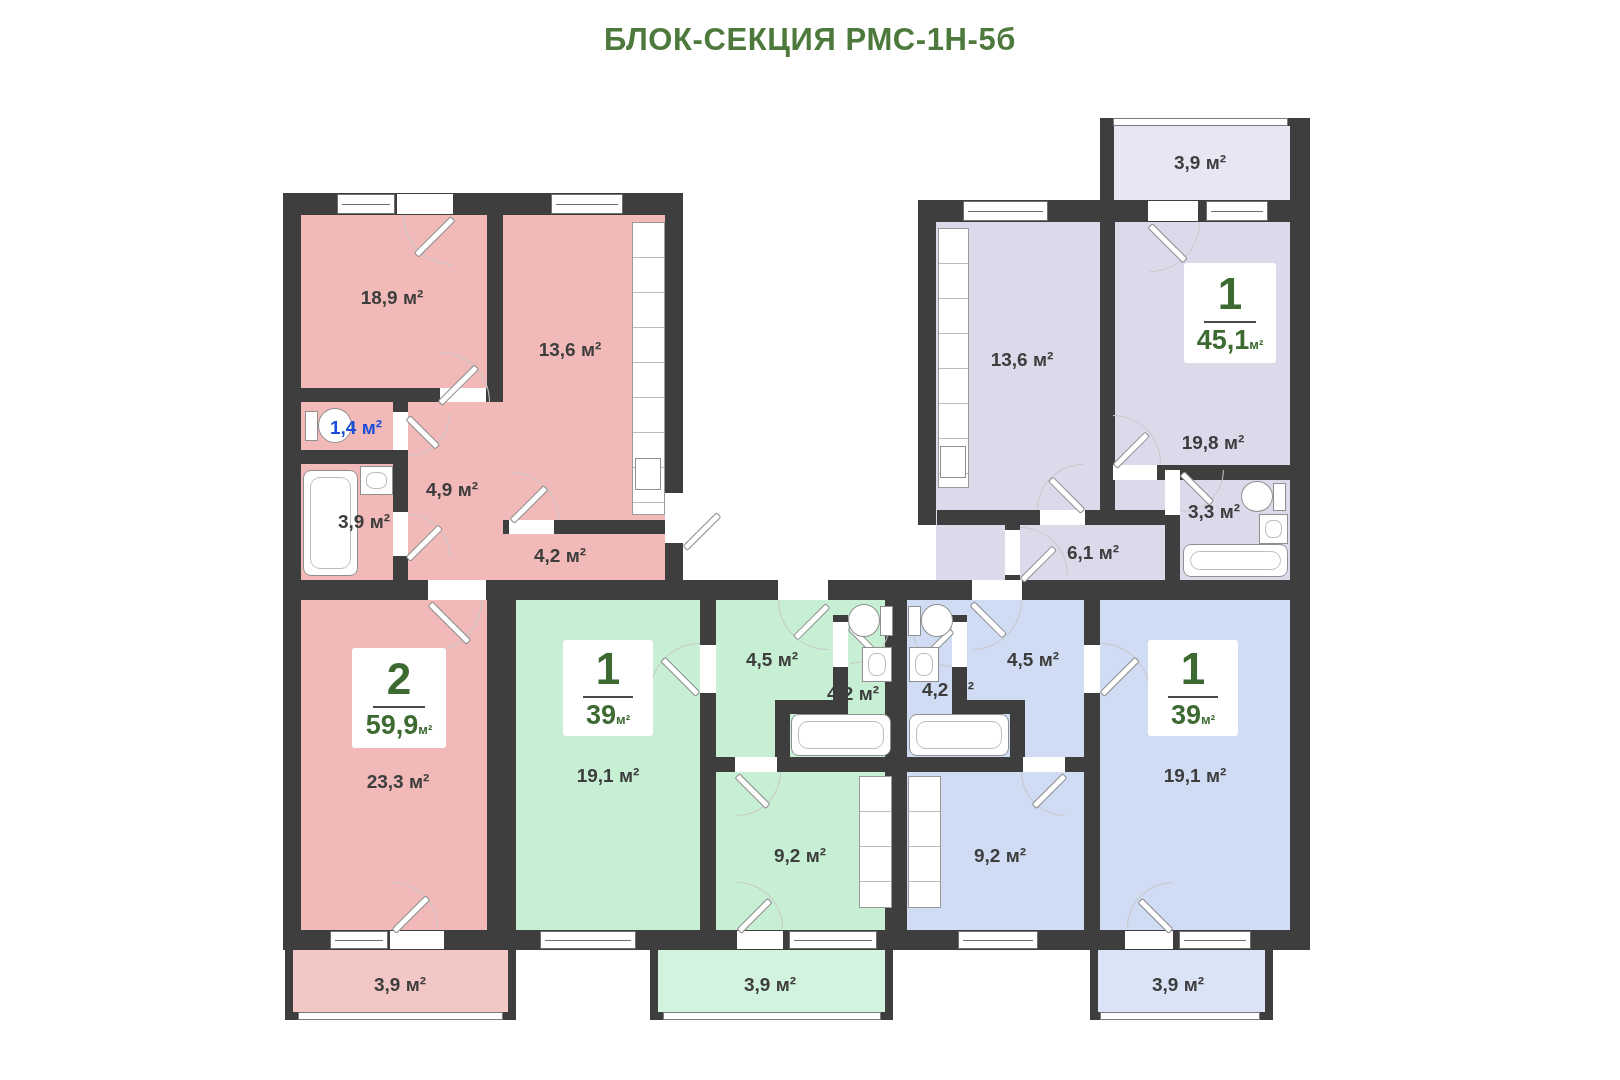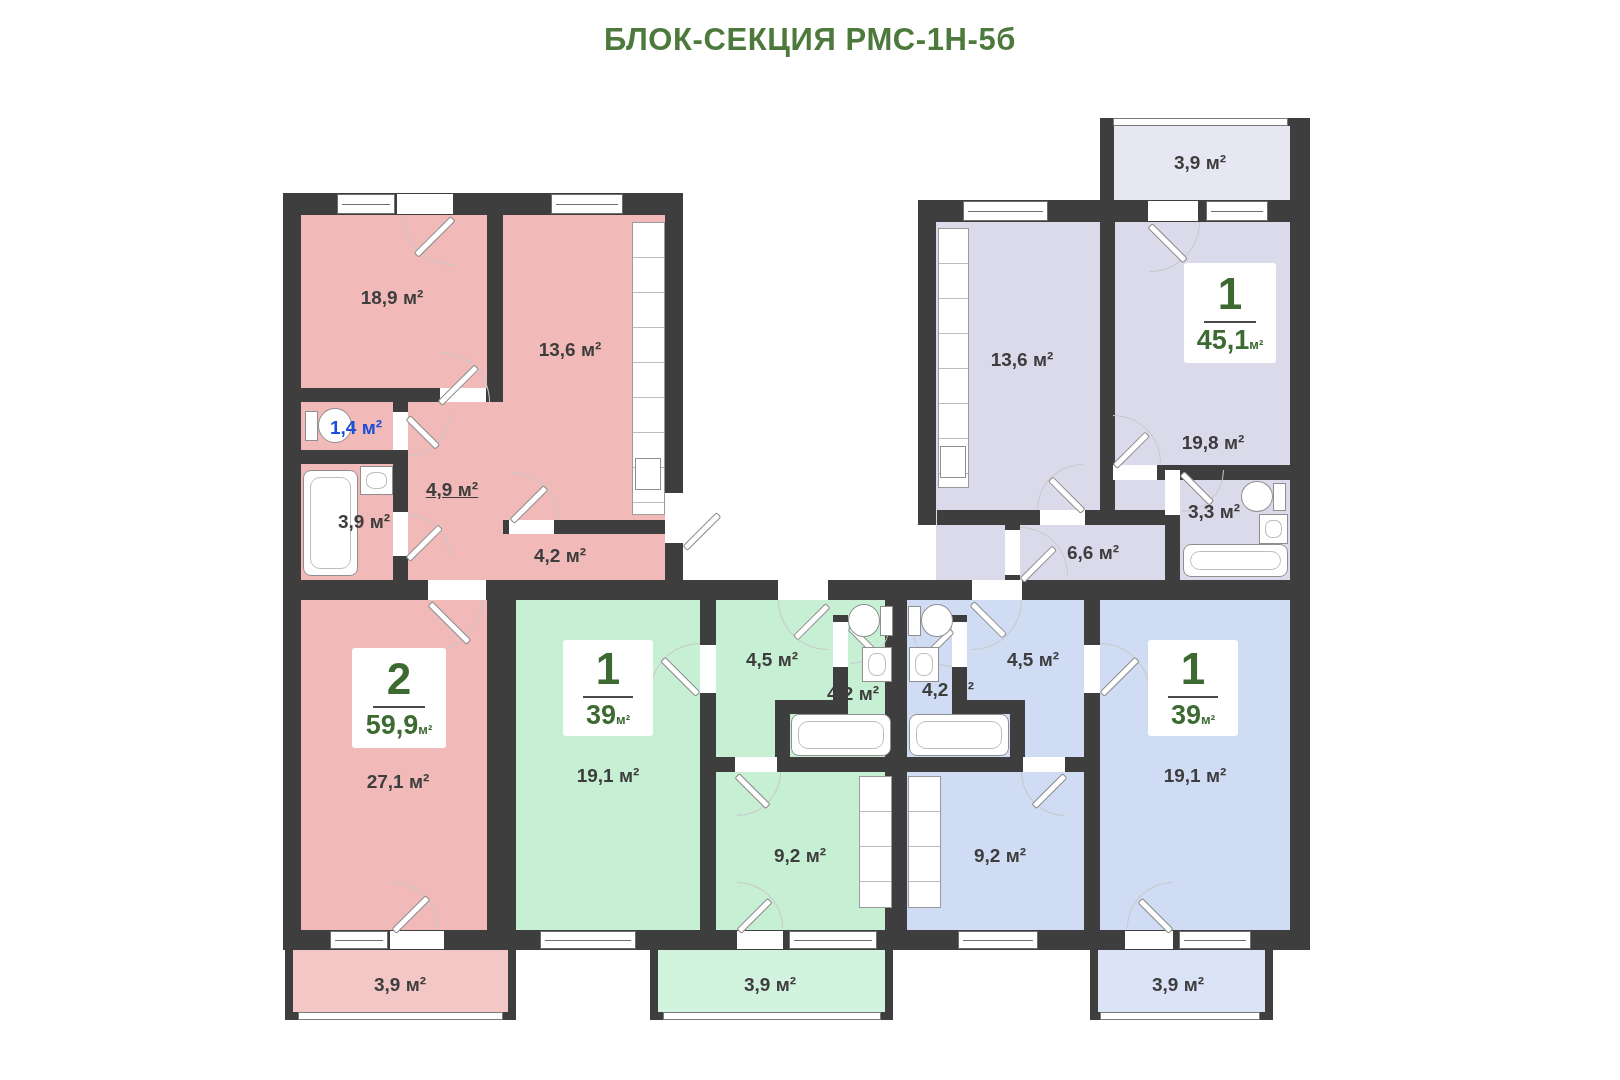--- a/index.html
+++ b/index.html
@@ -200,39 +200,39 @@
       <div class="fx in2" style="position: absolute; left: 1190px; top: 551px; width: 91px; height: 19px;"></div>
       <div class="kstrip" style="position: absolute; left: 632px; top: 222px; width: 33px; height: 293px;"></div>
       <div class="kstrip" style="position: absolute; left: 859px; top: 776px; width: 33px; height: 132px;"></div>
       <div class="kstrip" style="position: absolute; left: 908px; top: 776px; width: 33px; height: 132px;"></div>
       <div class="kstrip" style="position: absolute; left: 938px; top: 228px; width: 31px; height: 260px;"></div>
       <div class="fx" style="position: absolute; left: 635px; top: 458px; width: 26px; height: 32px;"></div>
       <div class="fx" style="position: absolute; left: 940px; top: 446px; width: 26px; height: 32px;"></div>
       <div class="rlabel" style="left: 392px; top: 298px; color: rgb(61, 61, 61);">18,9 м²</div>
       <div class="rlabel" style="left: 570px; top: 350px; color: rgb(61, 61, 61);">13,6 м²</div>
       <div class="rlabel" style="left: 356px; top: 428px; color: #1d4ed8;">1,4 м²</div>
-      <div class="rlabel" style="left: 452px; top: 490px; color: rgb(61, 61, 61); text-decoration: underline;">4,9 м²</div>
+      <div class="rlabel" style="left: 452px; top: 490px; color: rgb(61, 61, 61);">4,9 м²</div>
       <div class="rlabel" style="left: 364px; top: 522px; color: rgb(61, 61, 61);">3,9 м²</div>
       <div class="rlabel" style="left: 560px; top: 556px; color: rgb(61, 61, 61);">4,2 м²</div>
-      <div class="rlabel" style="left: 398px; top: 782px; color: rgb(61, 61, 61);">27,1 м²</div>
+      <div class="rlabel" style="left: 398px; top: 782px; color: rgb(61, 61, 61);">23,3 м²</div>
       <div class="rlabel" style="left: 400px; top: 985px; color: rgb(61, 61, 61);">3,9 м²</div>
       <div class="rlabel" style="left: 608px; top: 776px; color: rgb(61, 61, 61);">19,1 м²</div>
       <div class="rlabel" style="left: 772px; top: 660px; color: rgb(61, 61, 61);">4,5 м²</div>
       <div class="rlabel" style="left: 853px; top: 694px; color: rgb(61, 61, 61);">4,2 м²</div>
       <div class="rlabel" style="left: 800px; top: 856px; color: rgb(61, 61, 61);">9,2 м²</div>
       <div class="rlabel" style="left: 770px; top: 985px; color: rgb(61, 61, 61);">3,9 м²</div>
       <div class="rlabel" style="left: 1195px; top: 776px; color: rgb(61, 61, 61);">19,1 м²</div>
       <div class="rlabel" style="left: 1033px; top: 660px; color: rgb(61, 61, 61);">4,5 м²</div>
       <div class="rlabel" style="left: 948px; top: 690px; color: rgb(61, 61, 61);">4,2 м²</div>
       <div class="rlabel" style="left: 1000px; top: 856px; color: rgb(61, 61, 61);">9,2 м²</div>
       <div class="rlabel" style="left: 1178px; top: 985px; color: rgb(61, 61, 61);">3,9 м²</div>
       <div class="rlabel" style="left: 1022px; top: 360px; color: rgb(61, 61, 61);">13,6 м²</div>
       <div class="rlabel" style="left: 1213px; top: 443px; color: rgb(61, 61, 61);">19,8 м²</div>
       <div class="rlabel" style="left: 1214px; top: 512px; color: rgb(61, 61, 61);">3,3 м²</div>
-      <div class="rlabel" style="left: 1093px; top: 553px; color: rgb(61, 61, 61);">6,6 м²</div>
+      <div class="rlabel" style="left: 1093px; top: 553px; color: rgb(61, 61, 61);">6,1 м²</div>
       <div class="rlabel" style="left: 1200px; top: 163px; color: rgb(61, 61, 61);">3,9 м²</div>
       <div class="card" style="color: rgb(60, 106, 49); position: absolute; left: 352px; top: 648px; width: 94px; height: 100px;">
         <div class="n">2</div>
         <div class="ln"></div>
         <div class="a"><span>59,9</span><span class="u">м²</span></div>
       </div>
       <div class="card" style="color: rgb(60, 106, 49); position: absolute; left: 563px; top: 640px; width: 90px; height: 96px;">
         <div class="n">1</div>
         <div class="ln"></div>
         <div class="a"><span>39</span><span class="u">м²</span></div>

